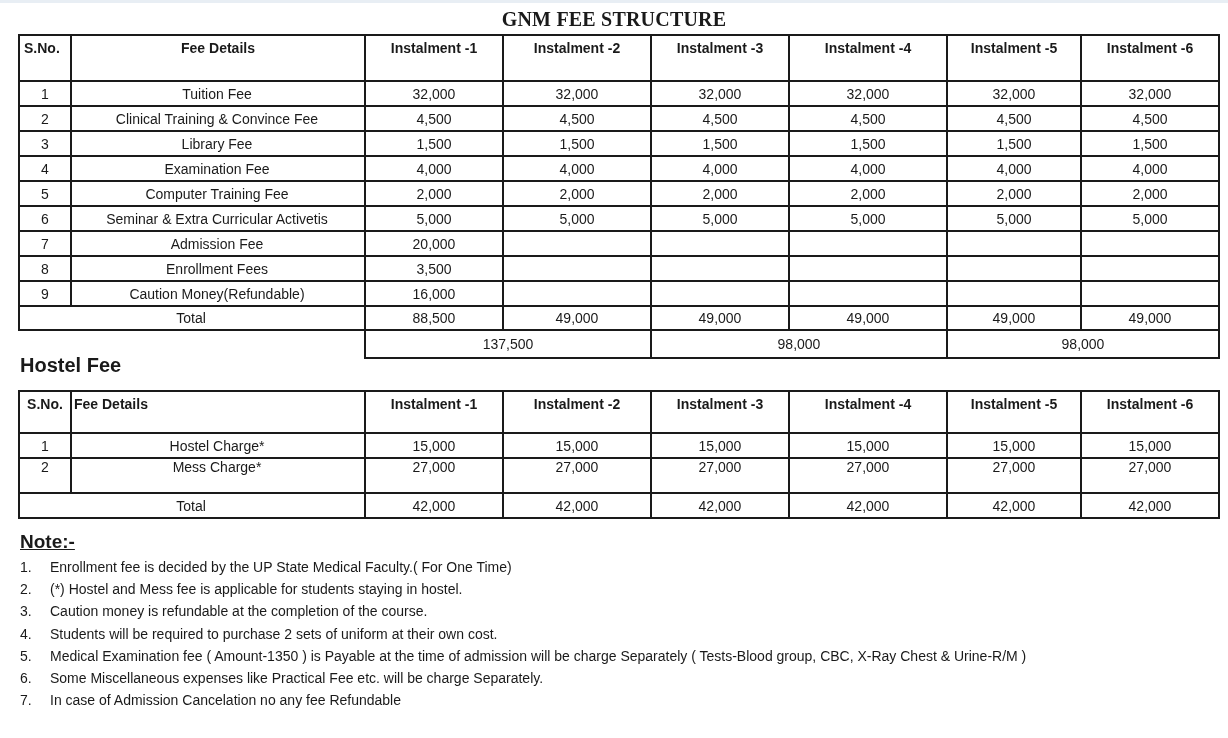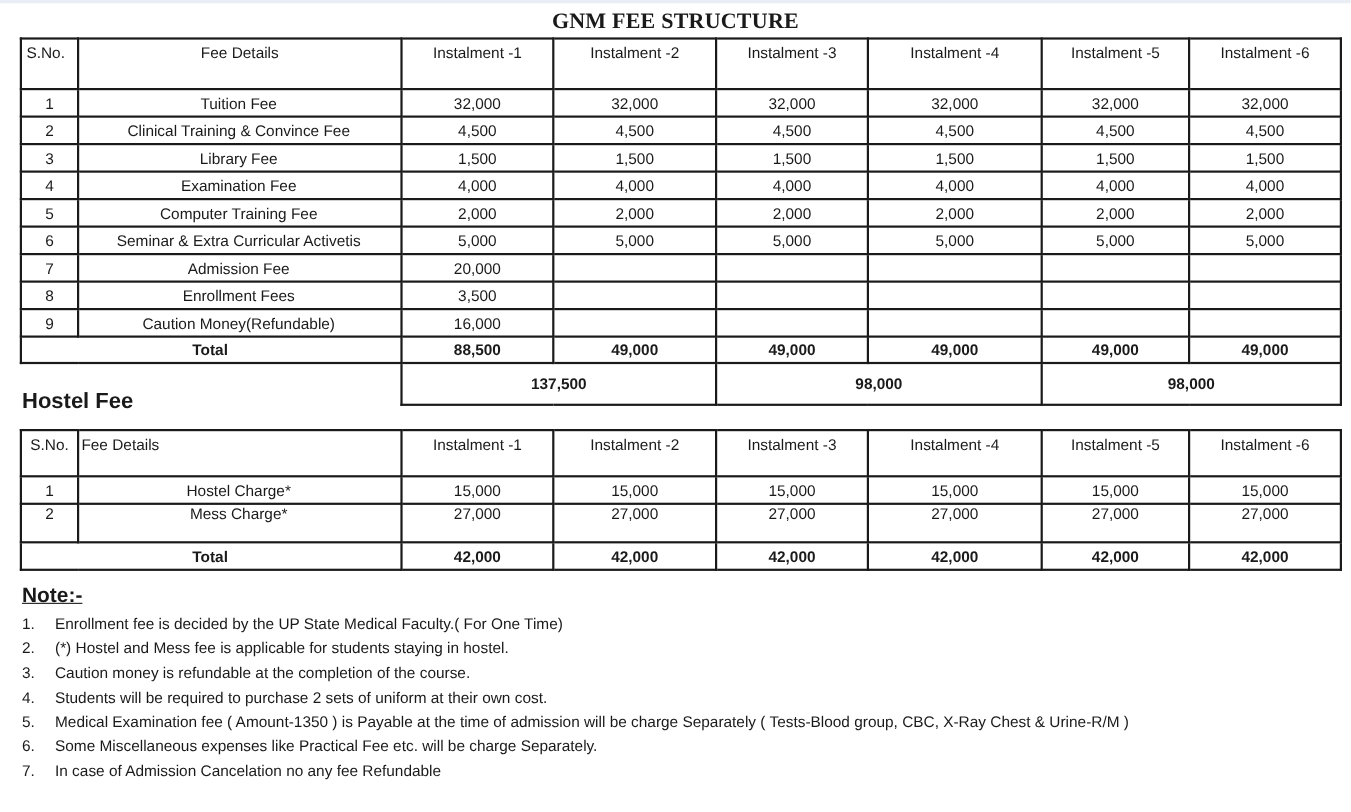--- a/index.html
+++ b/index.html
@@ -4,31 +4,31 @@
 <style>
   html, body { margin:0; padding:0; background:#ffffff; }
   body { width:1228px; height:738px; position:relative; overflow:hidden;
          font-family:"Liberation Sans", "DejaVu Sans", sans-serif; color:#1a1a1a; }
   .topline { position:absolute; left:0; top:0; width:1228px; height:3px; background:#e8eef4; }
   .title { position:absolute; left:0; width:1228px; top:8px; text-align:center;
            font-family:"Liberation Serif", "DejaVu Serif", serif; font-weight:bold; font-size:20px; letter-spacing:0.2px;
            padding-left:0; box-sizing:border-box; }
   table { position:absolute; border-collapse:collapse; table-layout:fixed; font-size:14px; }
   td, th { border:2px solid #1a1a1a; padding:0 4px; overflow:hidden; white-space:nowrap; }
-  th { font-weight:normal; font-size:14px; text-align:center; vertical-align:top; padding-top:4px; }
+  th { font-weight:bold; font-size:14px; text-align:center; vertical-align:top; padding-top:4px; }
   td.num { text-align:center; }
   td.sno { text-align:center; }
   td.det { text-align:center; padding-left:2px; }
-  .bold { font-weight:bold; }
+  .bold { font-weight:normal; }
   .noborder { border:none; }
   #main-table { left:18px; top:34px; width:1200px; }
   #main-table tr.hdr { height:46px; }
   #main-table tr.row { height:25px; }
   #main-table tr.total { height:24px; }
-  #main-table tr.sub { height:38px; }
+  #main-table tr.sub { height:28px; }
   #hostel-table { left:18px; top:390px; width:1200px; }
   #hostel-table tr.hdr { height:42px; }
   #hostel-table tr.row { height:25px; }
   #hostel-table tr.row.tall { height:35px; vertical-align:top; }
   #hostel-table tr.total { height:25px; }
   .hostel-label { position:absolute; left:20px; top:354px; font-weight:bold; font-size:20px; }
   .note-head { position:absolute; left:20px; top:531px; font-weight:bold; font-size:19px; text-decoration:underline; }
   .notes { position:absolute; left:20px; top:556px; font-size:14px; line-height:22.2px; }
   .note { white-space:nowrap; }
   .note .n { display:inline-block; width:30px; }

